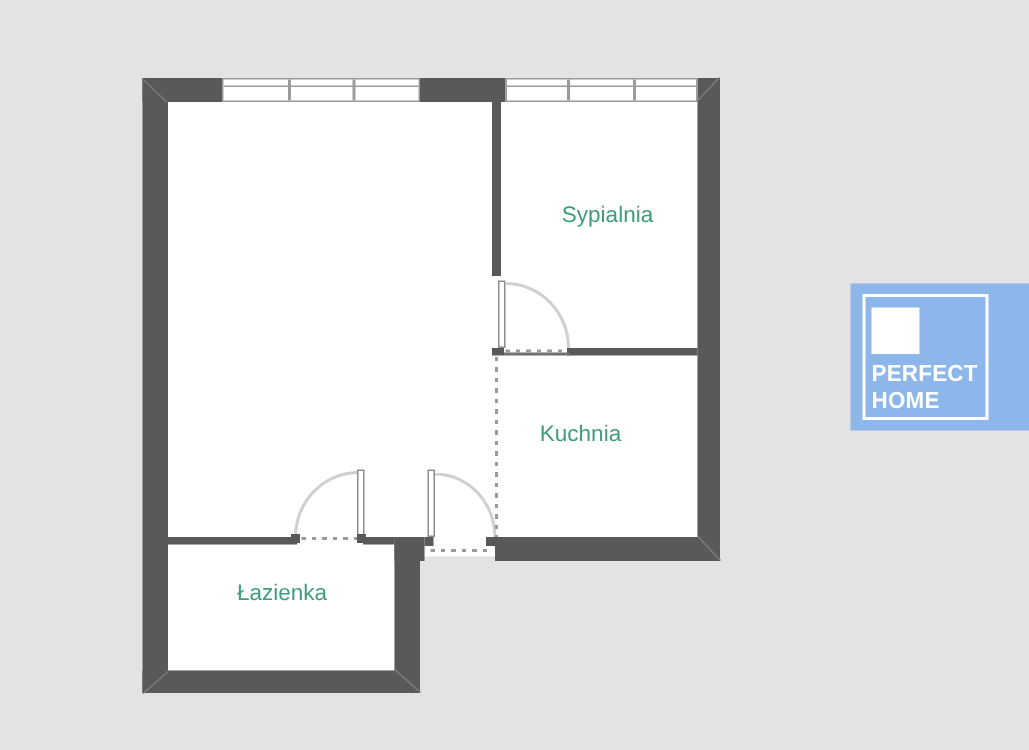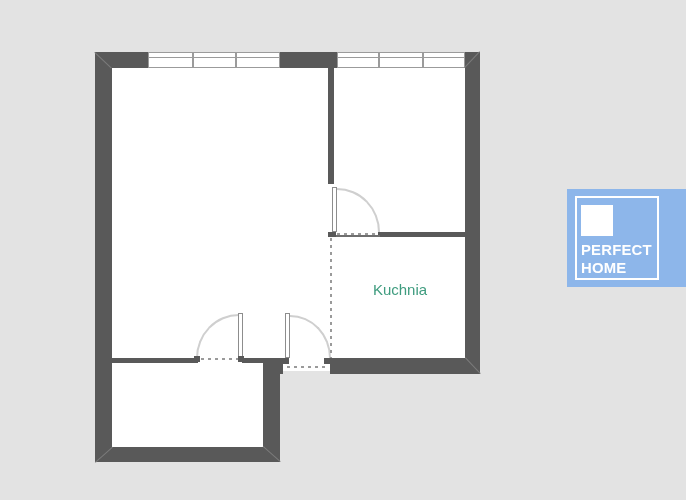--- a/index.html
+++ b/index.html
@@ -80,21 +80,23 @@
   <div class="dash-h" style="left:287px;top:366px;width:40px;"></div>
 
   <div class="dash-v" style="left:330px;top:238px;height:120px;"></div>
 
   <div class="seam" style="left:95px;top:52px;width:23px;transform:rotate(43.3deg);"></div>
   <div class="seam" style="left:480px;top:52px;width:22px;transform:rotate(133.2deg);"></div>
   <div class="seam" style="left:480px;top:374px;width:22px;transform:rotate(226.8deg);"></div>
   <div class="seam" style="left:95px;top:462px;width:23px;transform:rotate(-41.4deg);"></div>
   <div class="seam" style="left:280px;top:462px;width:23px;transform:rotate(221.4deg);"></div>
 
-  <div class="room-label" style="left:345px;top:281px;">Kuchnia</div>
+  <div class="room-label" style="left:350px;top:135px;">Sypialnia</div>
+  <div class="room-label" style="left:332px;top:281px;">Kuchnia</div>
+  <div class="room-label" style="left:133px;top:387px;">Łazienka</div>
 
   <div class="logo">
     <div class="logo-frame"></div>
     <div class="logo-square"></div>
     <div class="logo-line" style="top:52px;">PERFECT</div>
     <div class="logo-line" style="top:70px;">HOME</div>
   </div>
 
 </div>
 

